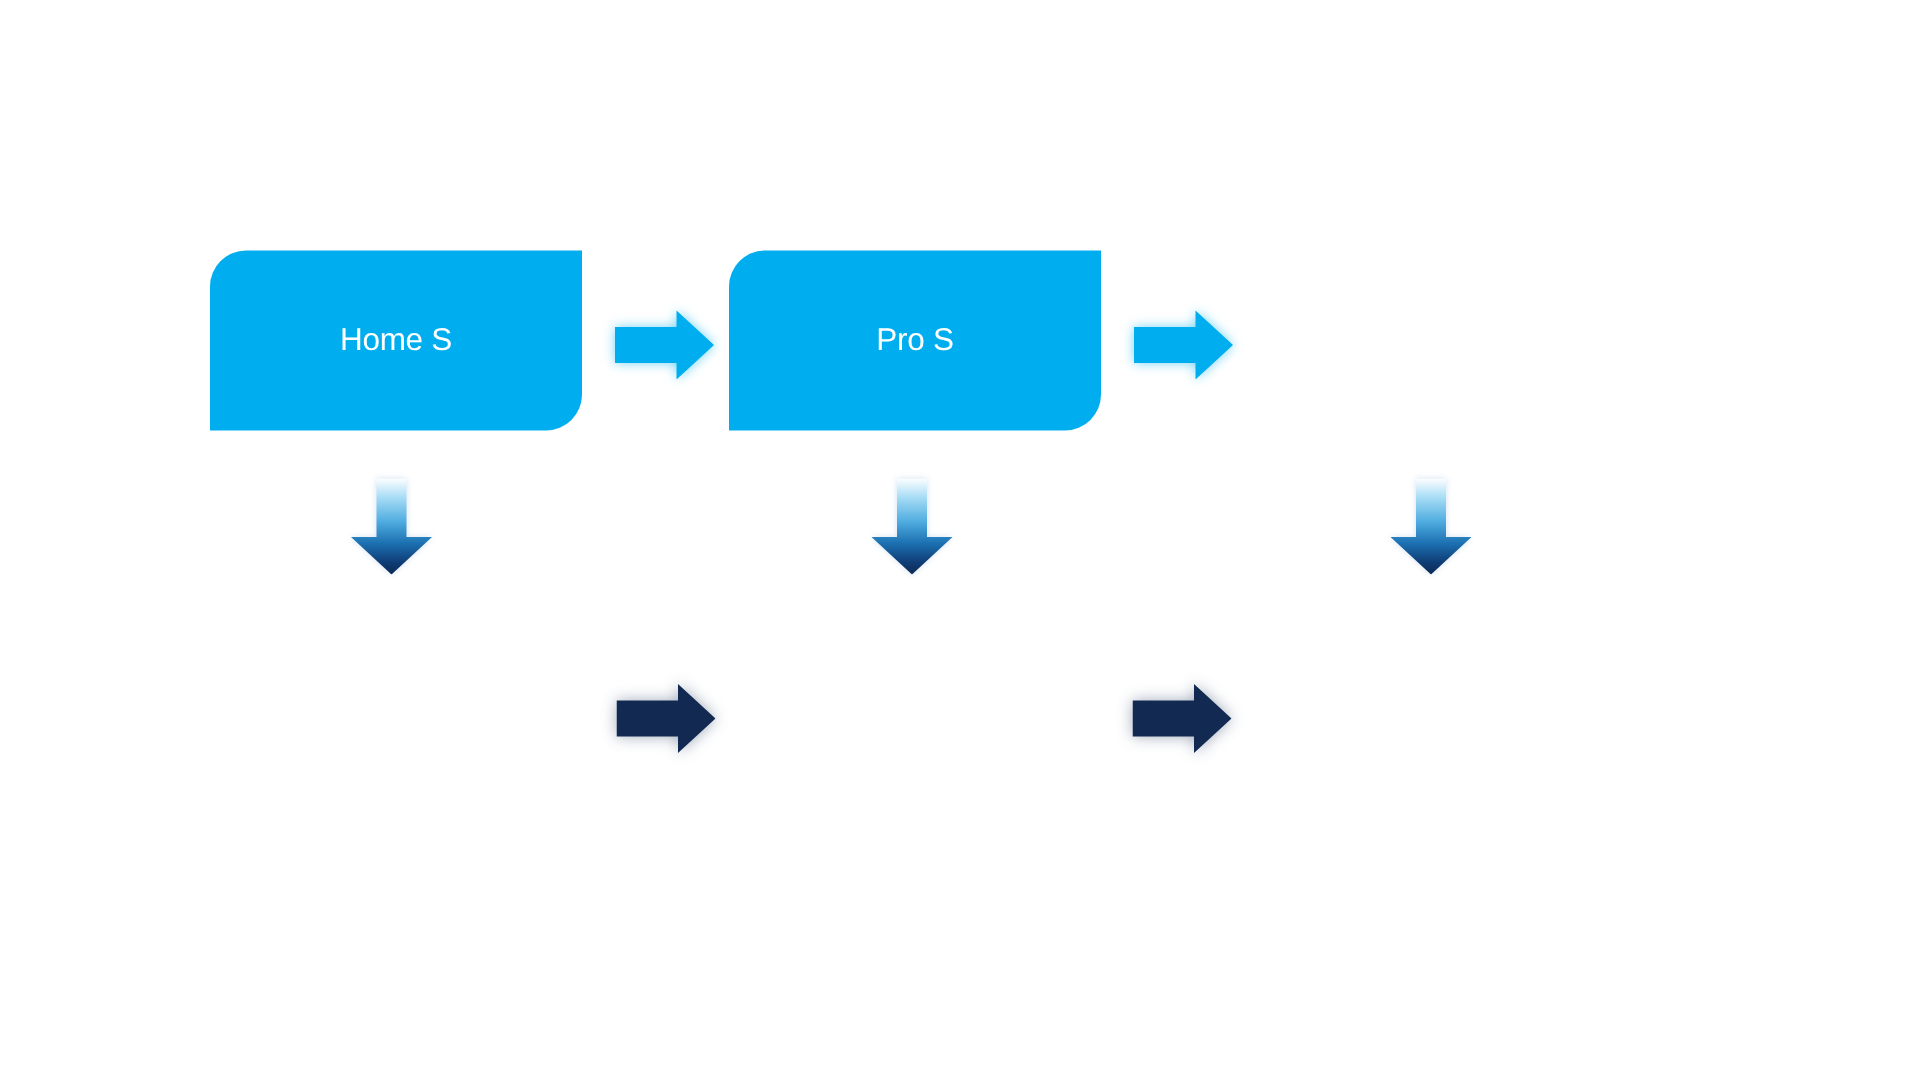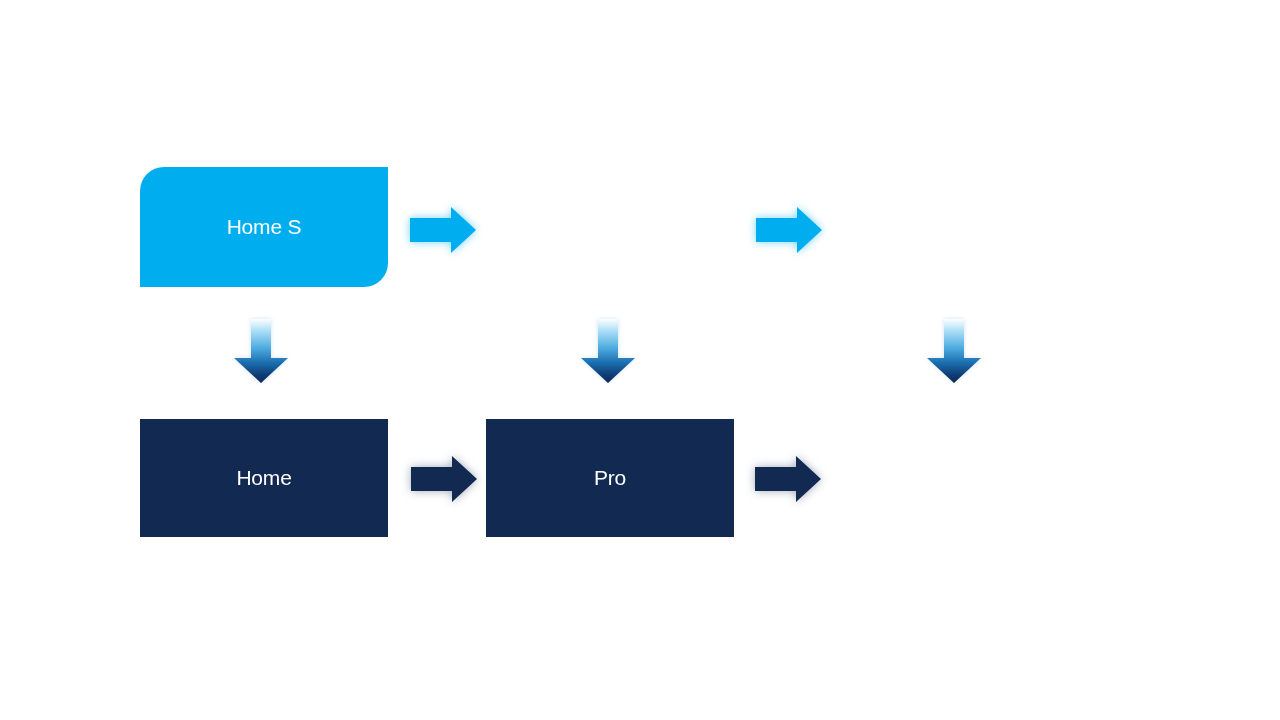--- a/index.html
+++ b/index.html
@@ -52,20 +52,23 @@
         <stop offset="0.68" stop-color="#1B6FB0"></stop>
         <stop offset="0.88" stop-color="#0F3B73"></stop>
         <stop offset="1" stop-color="#0D2A55"></stop>
       </linearGradient>
     </defs>
   </svg>
 
   <div class="box top col1">
     <span>Home S</span>
   </div>
+  <div class="box top col2">
+    <span>Pro S</span>
+  </div>
 
   <div class="arrow-right light" style="left:410px;top:207px">
     <svg viewBox="0 0 66 46">
         <path d="M0,11 H41 V0 L66,23 L41,46 V35 H0 Z"></path>
       </svg>
   </div>
   <div class="arrow-right light" style="left:756px;top:207px">
     <svg viewBox="0 0 66 46">
         <path d="M0,11 H41 V0 L66,23 L41,46 V35 H0 Z"></path>
       </svg>
@@ -80,26 +83,20 @@
     <svg viewBox="0 0 54 64">
         <path d="M17,0 H37 V39 H54 L27,64 L0,39 H17 Z" fill="url(#downGrad)"></path>
       </svg>
   </div>
   <div class="arrow-down" style="left:927px">
     <svg viewBox="0 0 54 64">
         <path d="M17,0 H37 V39 H54 L27,64 L0,39 H17 Z" fill="url(#downGrad)"></path>
       </svg>
   </div>
 
-  <div class="box bottom col1">
-    <span>Home</span>
-  </div>
-  <div class="box bottom col2">
-    <span>Pro</span>
-  </div>
 
   <div class="arrow-right dark" style="left:411px;top:456px">
     <svg viewBox="0 0 66 46">
         <path d="M0,11 H41 V0 L66,23 L41,46 V35 H0 Z"></path>
       </svg>
   </div>
   <div class="arrow-right dark" style="left:755px;top:456px">
     <svg viewBox="0 0 66 46">
         <path d="M0,11 H41 V0 L66,23 L41,46 V35 H0 Z"></path>
       </svg>

